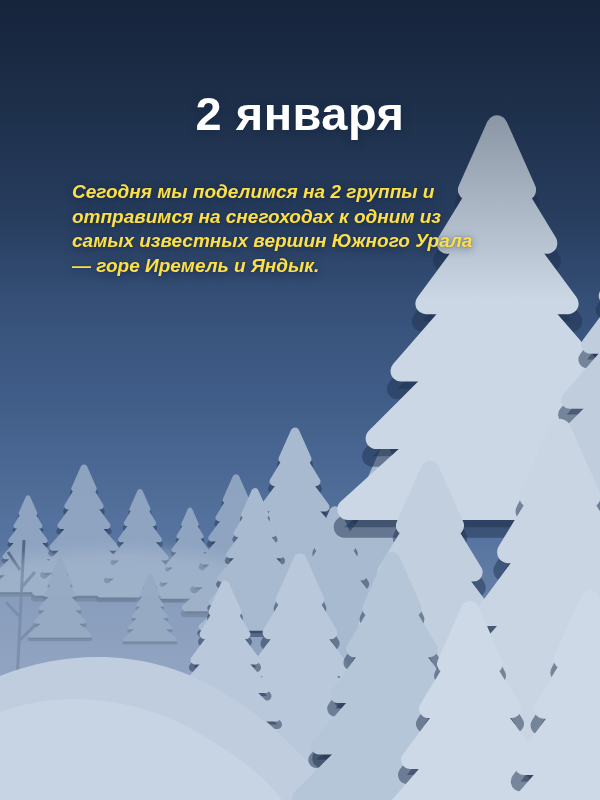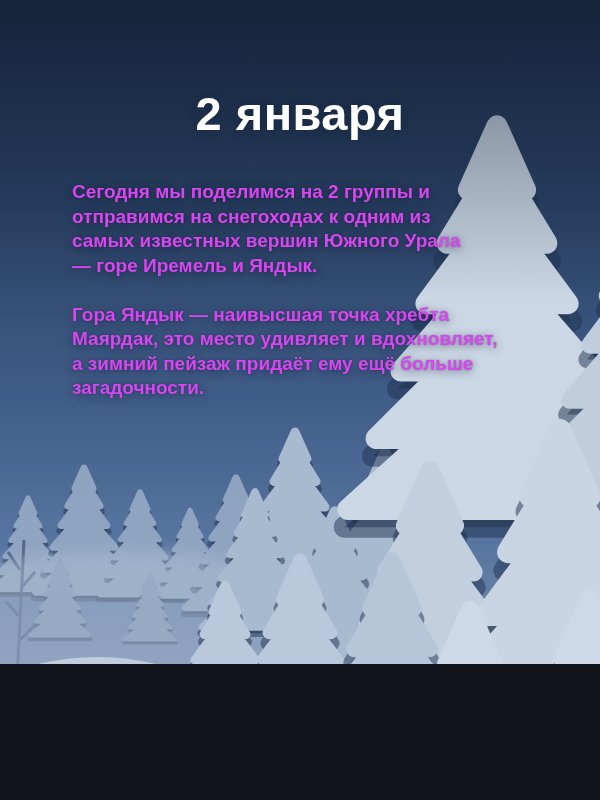--- a/index.html
+++ b/index.html
@@ -1,31 +1,32 @@
 <!DOCTYPE html>
 <html><head>
 <meta charset="utf-8">
 <style>
   html,body{margin:0;padding:0;background:#10131a;}
   .poster{
-    position:relative;width:600px;height:664px;overflow:hidden;
+    position:relative;width:600px;height:800px;overflow:hidden;
     font-family:"Liberation Sans","DejaVu Sans",sans-serif;
   }
   .poster svg.bg{position:absolute;left:0;top:0;width:600px;height:800px;display:block;}
   .content{position:absolute;left:0;top:0;width:600px;height:800px;}
   .title{
     position:absolute;top:90px;left:0;width:100%;
     margin:0;text-align:center;
     font-size:47px;font-weight:bold;line-height:1;
     color:#ffffff;letter-spacing:0.5px;
     text-shadow:0 2px 10px rgba(15,30,55,0.45);
   }
   .body-text{
     position:absolute;left:72px;top:180px;width:496px;
-    color:#d946ef;
+    color:#fde047;
+    font-style:italic;
   }
   .body-text p{
     margin:0 0 24.5px 0;
     font-size:19px;font-weight:bold;line-height:24.5px;
     white-space:pre-line;
     text-shadow:0 2px 9px rgba(15,30,55,0.5), 0 0 2px rgba(15,30,55,0.35);
   }
 </style>
 </head>
 <body>
@@ -135,20 +136,16 @@
     <rect width="600" height="300" fill="url(#shade)"></rect>
   </svg>
 
   <div class="content">
     <h1 class="title">2 января</h1>
     <div class="body-text">
       <p>Сегодня мы поделимся на 2 группы и
 отправимся на снегоходах к одним из
 самых известных вершин Южного Урала
 — горе Иремель и Яндык.</p>
-      <p>Гора Яндык — наивысшая точка хребта
-Маярдак, это место удивляет и вдохновляет,
-а зимний пейзаж придаёт ему ещё больше
-загадочности.</p>
     </div>
   </div>
 
 </div>
 
 </body></html>

